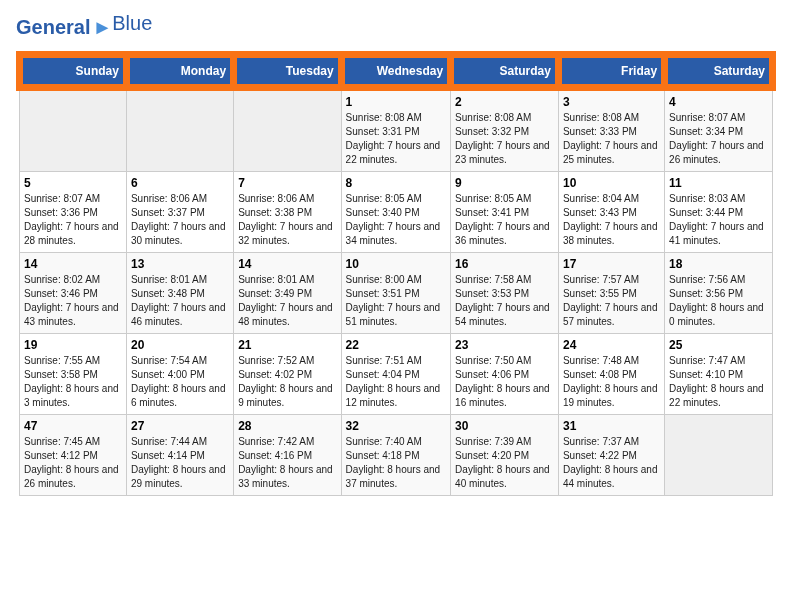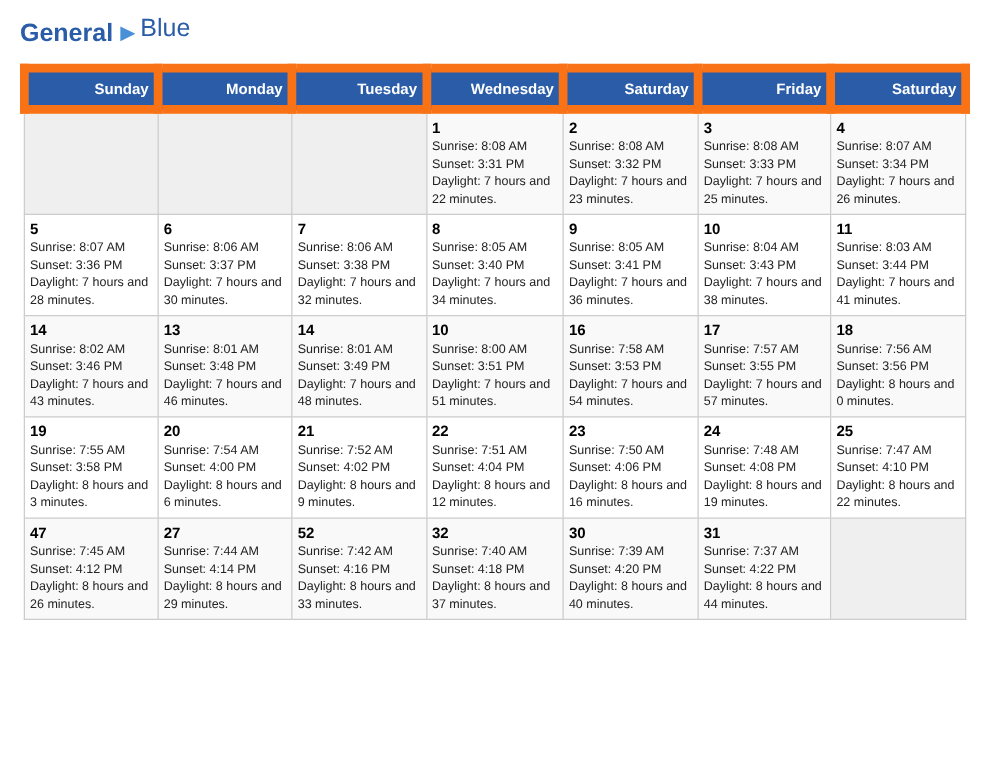--- a/index.html
+++ b/index.html
@@ -214,21 +214,21 @@
       <tr>
         <td>
         <span class="day-number">47</span>
         <span class="day-info">Sunrise: 7:45 AM<br>Sunset: 4:12 PM<br>Daylight: 8 hours and 26 minutes.</span>
       </td>
         <td>
         <span class="day-number">27</span>
         <span class="day-info">Sunrise: 7:44 AM<br>Sunset: 4:14 PM<br>Daylight: 8 hours and 29 minutes.</span>
       </td>
         <td>
-        <span class="day-number">52</span>
+        <span class="day-number">28</span>
         <span class="day-info">Sunrise: 7:42 AM<br>Sunset: 4:16 PM<br>Daylight: 8 hours and 33 minutes.</span>
       </td>
         <td>
         <span class="day-number">32</span>
         <span class="day-info">Sunrise: 7:40 AM<br>Sunset: 4:18 PM<br>Daylight: 8 hours and 37 minutes.</span>
       </td>
         <td>
         <span class="day-number">30</span>
         <span class="day-info">Sunrise: 7:39 AM<br>Sunset: 4:20 PM<br>Daylight: 8 hours and 40 minutes.</span>
       </td>

